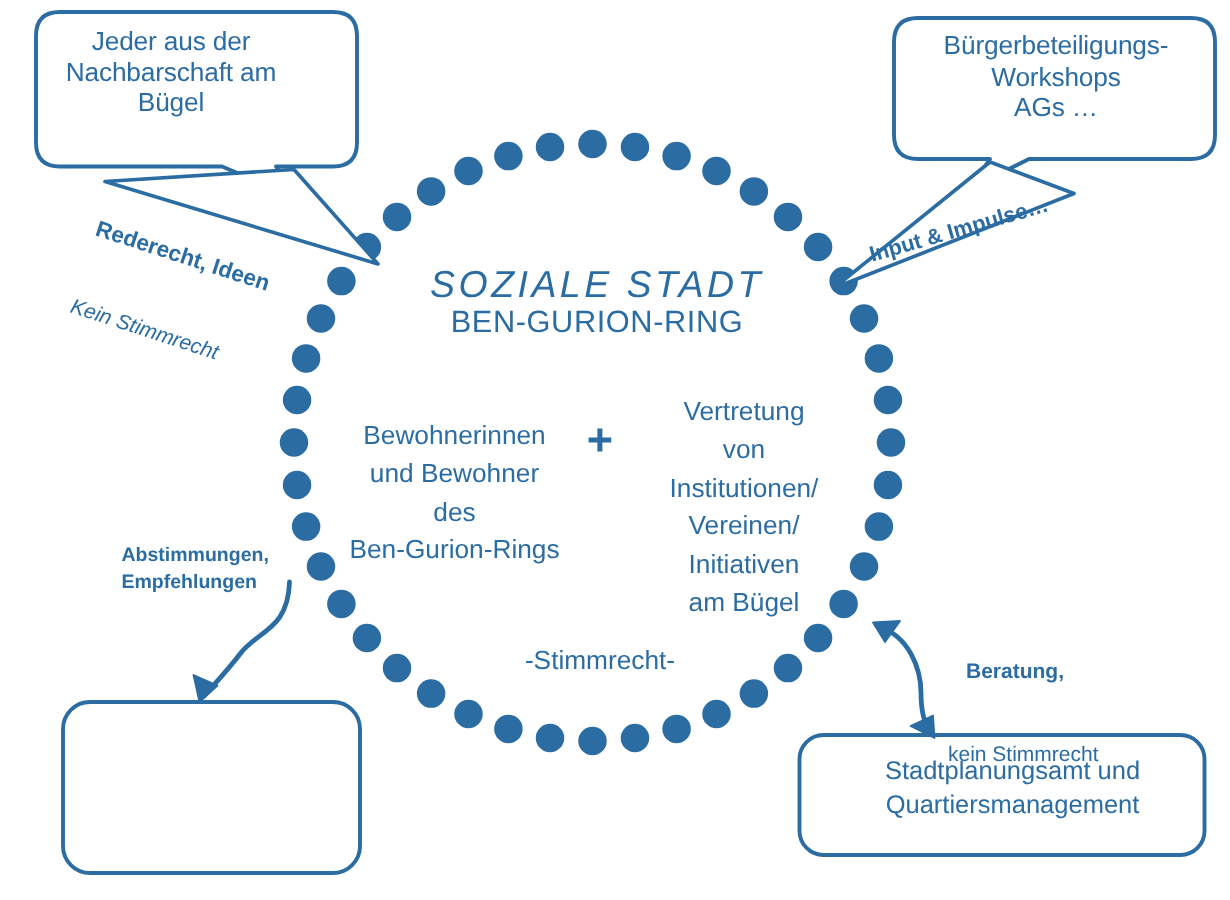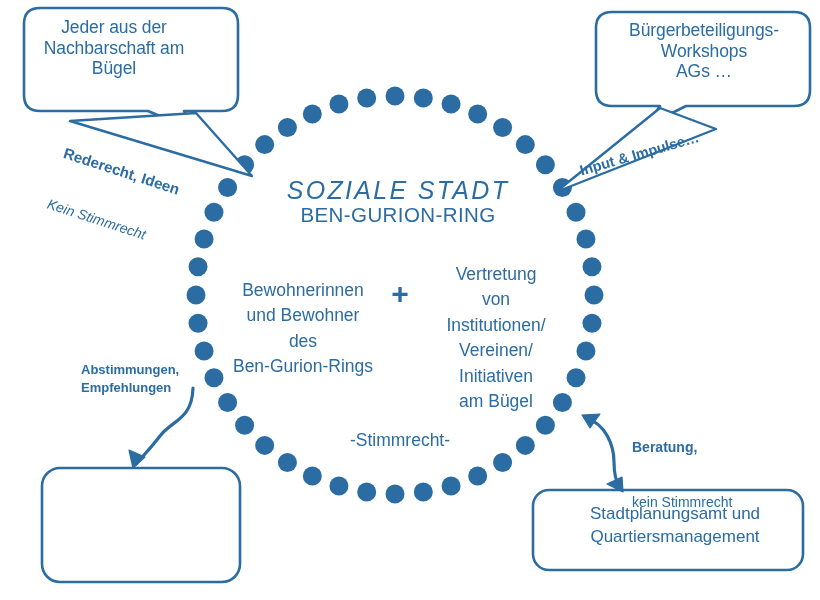--- a/index.html
+++ b/index.html
@@ -102,21 +102,21 @@
 
   #lbl-abstimmungen {
     left: 61px; top: 361px;
     font-size: 13px; font-weight: bold; line-height: 1.35; text-align: left; margin-left: 20px;
   }
 
   #lbl-beratung {
     left: 632px; top: 401px;
     font-size: 14px; line-height: 1.32; text-align: left;
   }
-  #lbl-beratung .b1, #lbl-beratung .b2 { font-weight: bold; display: block; }
+  #lbl-beratung .b1, #lbl-beratung .b2 { font-weight: bold; display: block; margin-left: 12px; }
   #lbl-beratung .b3 { font-weight: normal; display: block; }
 </style>
 </head>
 <body>
 
 <div id="stage">
 
   <svg class="layer" viewBox="0 0 820 600">
 
     <g id="dot-ring">

